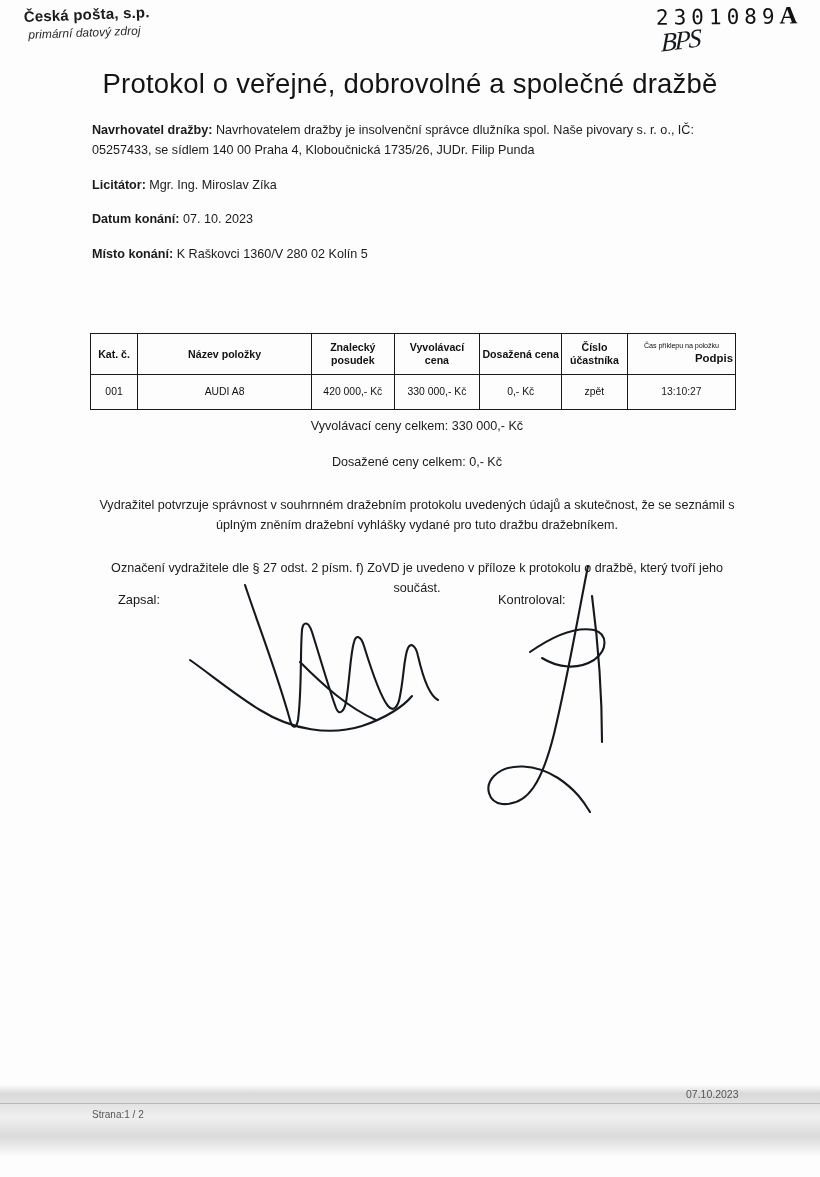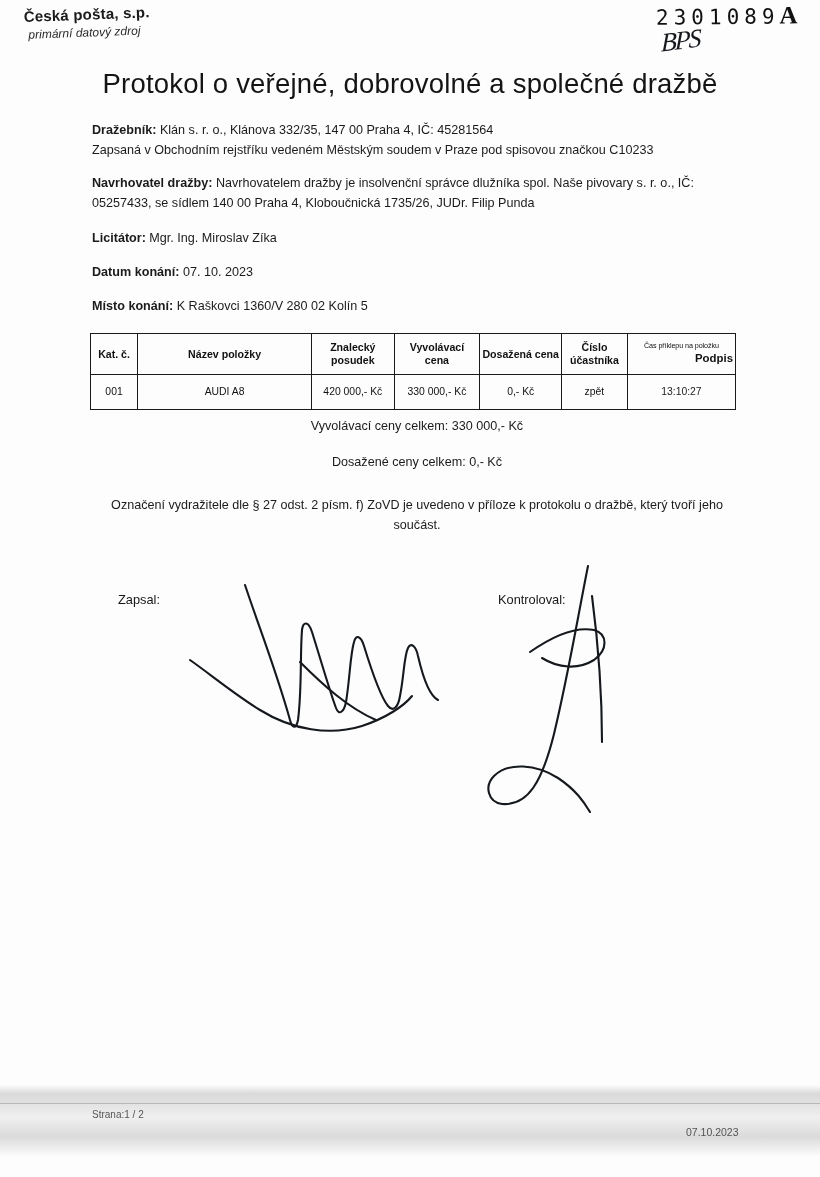--- a/index.html
+++ b/index.html
@@ -236,21 +236,21 @@
     position: absolute;
     left: 92px;
     top: 1109px;
     font-size: 10px;
     color: #3a3a3a;
     opacity: .85;
   }
   .footer-right {
     position: absolute;
     left: 686px;
-    top: 1126px;
+    top: 1088px;
     font-size: 10.5px;
     color: #3a3a3a;
     opacity: .85;
   }
 </style>
 </head>
 <body>
 
 <div class="page">
 
@@ -260,24 +260,20 @@
   </div>
 
   <div class="barcode-number">
     <span>2301089</span><span class="big-a">A</span>
   </div>
   <div class="hand-initials">BPS</div>
 
   <div class="doc-title">Protokol o veřejné, dobrovolné a společné dražbě</div>
 
   <div class="content">
-    <p class="para tight">
-      <b>Dražebník:</b><span> Klán s. r. o., Klánova 332/35, 147 00 Praha 4, IČ: 45281564</span>
-      <span class="sub">Zapsaná v Obchodním rejstříku vedeném Městským soudem v Praze pod spisovou značkou C10233</span>
-    </p>
 
     <p class="para">
       <b>Navrhovatel dražby:</b><span> Navrhovatelem dražby je insolvenční správce dlužníka spol. Naše pivovary s. r. o., IČ: 05257433, se sídlem 140 00 Praha 4, Kloboučnická 1735/26, JUDr. Filip Punda</span>
     </p>
 
     <p class="para">
       <b>Licitátor:</b><span> Mgr. Ing. Miroslav Zíka</span>
     </p>
 
     <p class="para">
@@ -313,20 +309,21 @@
         <td>0,- Kč</td>
         <td>zpět</td>
         <td class="cell-time">13:10:27</td>
       </tr>
     </tbody>
   </table>
 
   <div class="below">
     <p class="para">Vyvolávací ceny celkem: 330 000,- Kč</p>
     <p class="para gap">Dosažené ceny celkem: 0,- Kč</p>
+    <p class="para gap">Vydražitel potvrzuje správnost v souhrnném dražebním protokolu uvedených údajů a skutečnost, že se seznámil s úplným zněním dražební vyhlášky vydané pro tuto dražbu dražebníkem.</p>
     <p class="para">Označení vydražitele dle § 27 odst. 2 písm. f) ZoVD je uvedeno v příloze k protokolu o dražbě, který tvoří jeho součást.</p>
   </div>
 
   <div class="sign-row">
     <span class="zapsal">Zapsal:</span>
     <span class="kontroloval">Kontroloval:</span>
   </div>
 
   <svg class="sig-svg sig-left" width="300" height="200" viewBox="0 0 300 200">
     <path d="M95 25 C110 70, 126 110, 140 160 C142 168, 146 170, 148 160 C152 130, 150 95, 152 70 C153 62, 158 60, 162 72 C172 104, 180 132, 186 148 C189 156, 194 152, 196 142 C200 118, 200 96, 204 82 C206 74, 211 76, 214 86 C222 112, 230 136, 238 146 C243 152, 248 148, 250 136 C254 116, 254 96, 258 88 C261 82, 266 86, 268 96 C274 122, 280 136, 288 140"></path>

